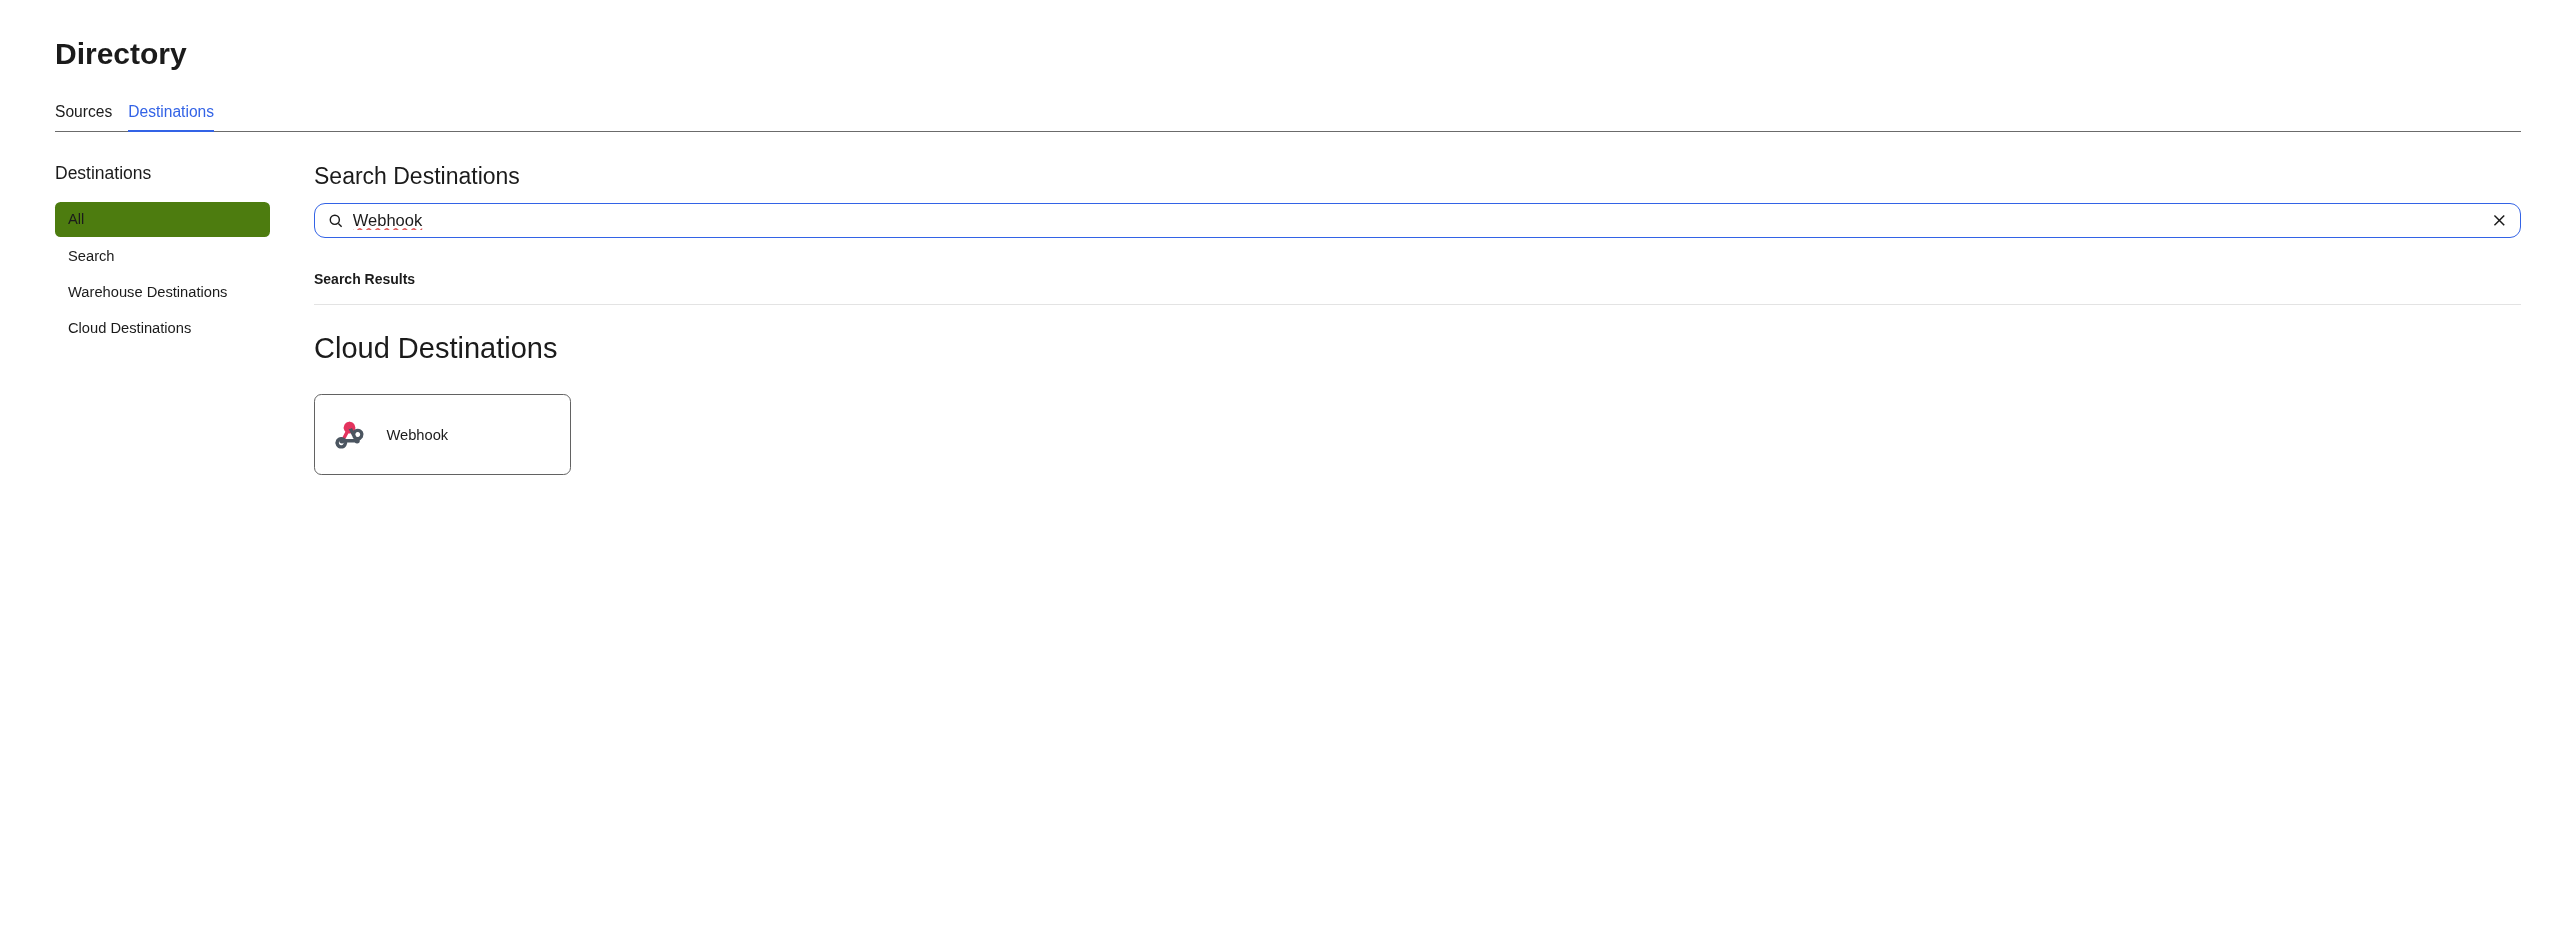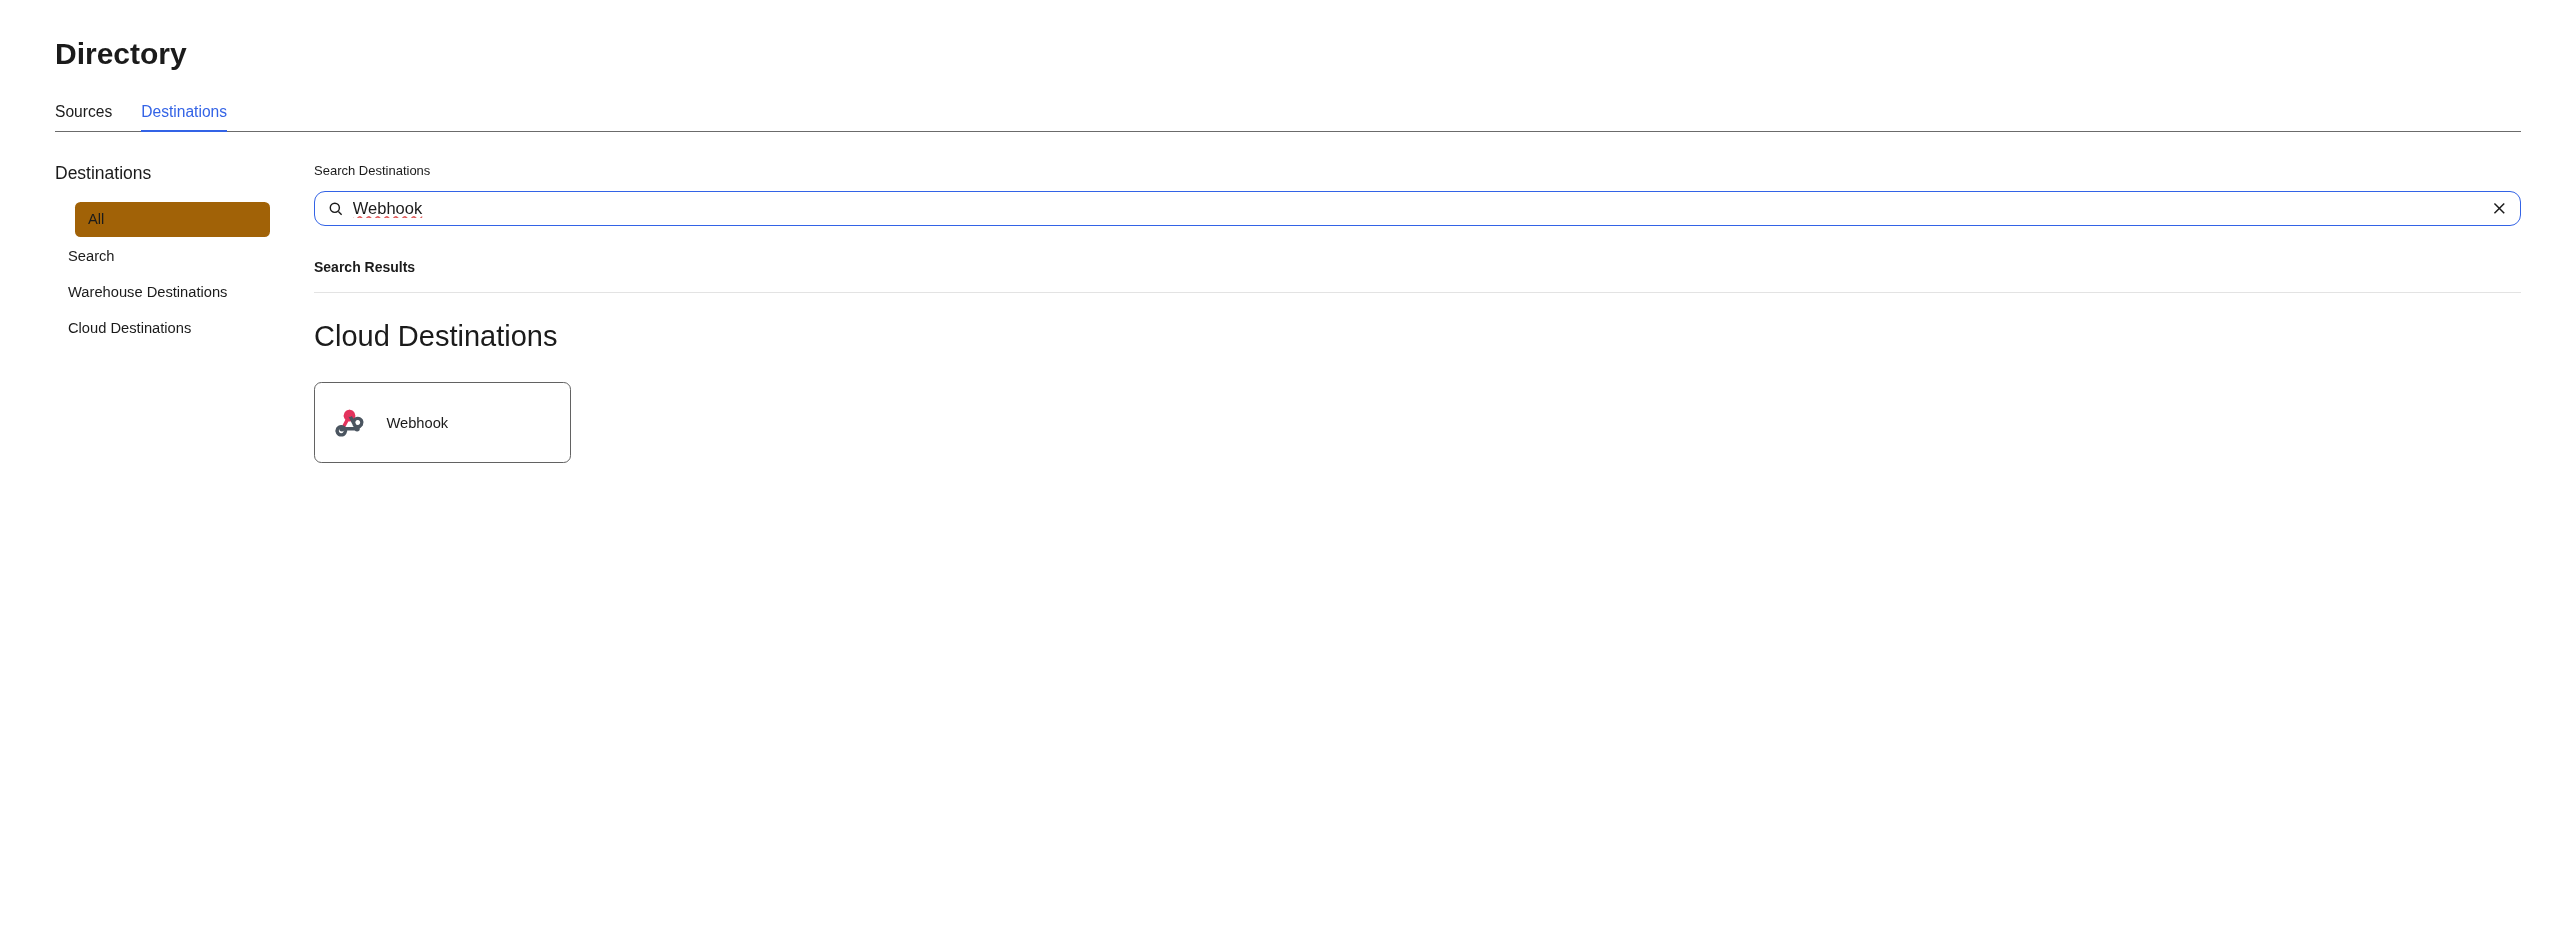--- a/index.html
+++ b/index.html
@@ -11,21 +11,21 @@
   .page {
     padding: 37px 55px 37px 55px;
   }
   .page-title {
     font-size: 30px;
     font-weight: 700;
     margin-bottom: 26px;
   }
   .tabs {
     display: flex;
-    gap: 29px;
+    gap: 16px;
     border-bottom: 0.9px solid #6b6b6b;
     margin-bottom: 31px;
     align-items: center;
   }
   .tab {
     font-size: 15.6px;
     padding: 5.5px 0 9.2px 0;
     cursor: pointer;
     color: #1b1b1b;
     border-bottom: 2.8px solid transparent;
@@ -53,28 +53,27 @@
   }
   .sidebar-item {
     font-size: 14.7px;
     padding: 9.2px 13px;
     border-radius: 5.5px;
     cursor: pointer;
     color: #1b1b1b;
     margin-bottom: 1.8px;
   }
   .sidebar-item.selected {
-    background: #a16207;
-    margin-left: 20px;
+    background: #4d7c0f;
   }
   .main {
     flex: 1;
   }
   .search-label {
-    font-size: 13px;
+    font-size: 23px;
     color: #1b1b1b;
     margin-bottom: 13px;
     font-weight: 400;
   }
   .search-box {
     display: flex;
     align-items: center;
     border: 1.4px solid #3363e6;
     border-radius: 11px;
     padding: 7.3px 13px;

